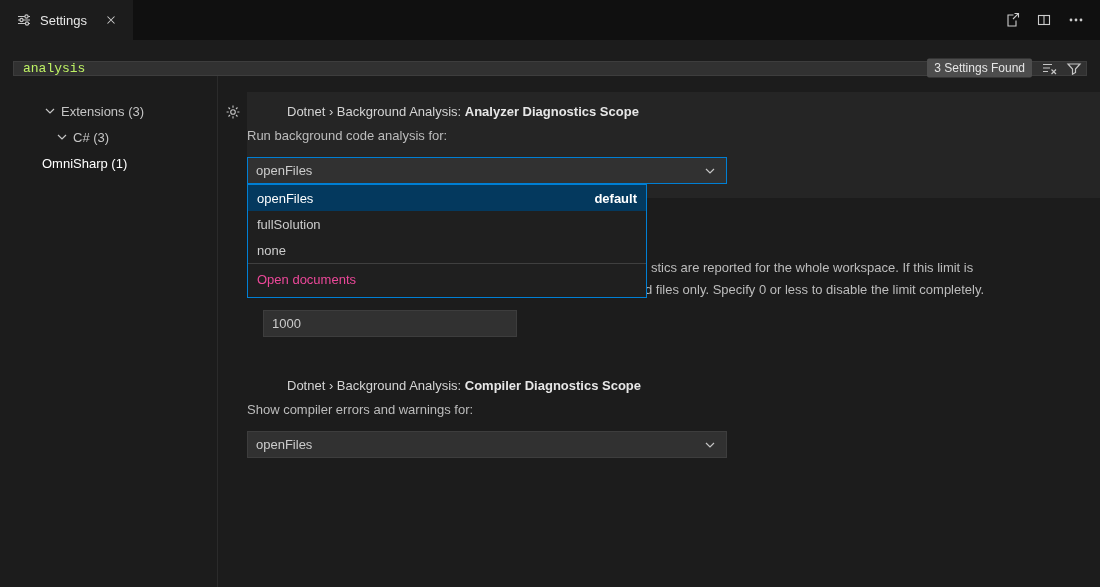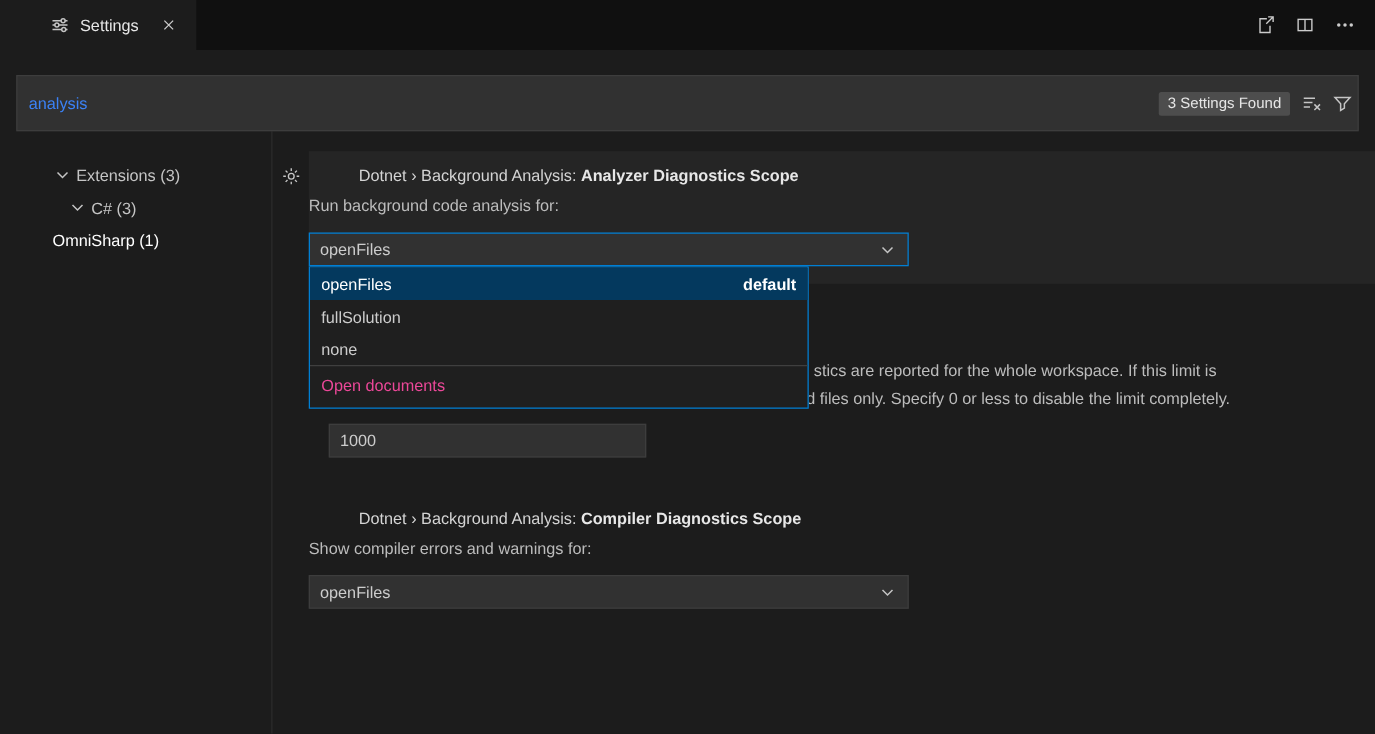--- a/index.html
+++ b/index.html
@@ -1,33 +1,33 @@
 <!DOCTYPE html>
 <html><head>
 <meta charset="utf-8">
 <style>
   * { box-sizing: border-box; margin: 0; padding: 0; }
   html, body { width: 1100px; height: 587px; background: #1c1c1c; overflow: hidden; }
   body { font-family: "Liberation Sans", "DejaVu Sans", sans-serif; font-size: 13px; color: #cccccc; }
   .screen { width: 1100px; height: 587px; display: flex; flex-direction: column; }
 
   
-  .titlebar { height: 40px; background: #101010; display: flex; align-items: stretch; flex: none; margin-left: 24px; }
+  .titlebar { height: 40px; background: #101010; display: flex; align-items: stretch; flex: none; }
   .editor-tab { display: flex; align-items: center; gap: 8px; background: #1c1c1c; padding: 0 12px 0 16px; color: #e7e7e7; cursor: pointer; }
   .editor-tab .icon16 { color: #c5c5c5; }
   .tab-close { display: flex; align-items: center; justify-content: center; width: 20px; height: 20px; border-radius: 4px; color: #cccccc; margin-left: 6px; }
   .tab-actions { margin-left: auto; display: flex; align-items: center; gap: 16px; padding-right: 16px; color: #cccccc; }
   .icon16 { width: 16px; height: 16px; display: inline-block; flex: none; }
 
   
   .editor { flex: 1; background: #1c1c1c; display: flex; flex-direction: column; min-height: 0; }
 
   
   .search-row { margin: 20px 13px 0; position: relative; flex: none; }
-  .search-input { width: 100%; height: 45px; background: #313131; border: 1px solid #3d3d3d; color: #3b82f6; font-family: Liberation Sans, sans-serif; font-size: 13px; padding: 0 170px 0 9px; outline: none; }
+  .search-input { width: 100%; height: 15px; background: #313131; border: 1px solid #3d3d3d; color: #bef264; font-family: Liberation Mono, monospace; font-size: 13px; padding: 0 170px 0 9px; outline: none; }
   .search-extras { position: absolute; right: 5px; top: 50%; transform: translateY(-50%); display: flex; align-items: center; gap: 9px; }
   .count-badge { background: #4d4d4d; color: #e6e6e6; font-size: 12px; padding: 2px 7px 3px; border-radius: 2px; white-space: nowrap; }
   .search-icon-btn { color: #c5c5c5; display: flex; align-items: center; cursor: pointer; }
 
   
   .header-row { margin: 0 13px; height: 46px; display: flex; align-items: center; border-bottom: 1px solid #2b2b2b; flex: none; }
   .scope-tabs { display: flex; gap: 22px; padding-left: 25px; }
   .scope-tab { padding: 5px 0 6px; color: #9d9d9d; cursor: pointer; }
   .scope-tab.active { color: #ffffff; border-bottom: 1px solid #c9c9c9; }
   .sync-btn { margin-left: auto; background: #0078d4; color: #ffffff; border: none; border-radius: 2px; font-family: inherit; font-size: 13px; padding: 7px 12px; cursor: pointer; }

